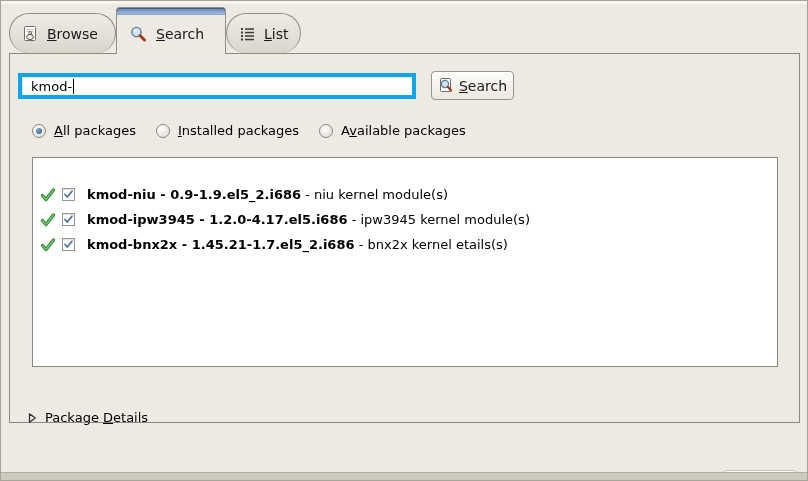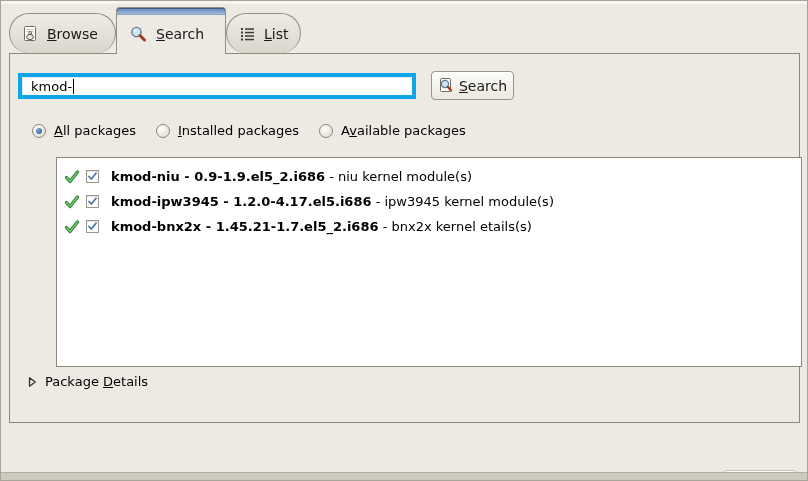--- a/index.html
+++ b/index.html
@@ -43,30 +43,30 @@
   
   .radio-row{position:absolute;left:22px;top:69px;display:flex;align-items:center;gap:20px;}
   .radio-group{display:flex;align-items:center;gap:8px;font-size:13px;color:#000;}
   .radio{width:14px;height:14px;border-radius:50%;border:1px solid #8c8678;box-sizing:border-box;
          background:radial-gradient(circle at 35% 30%,#ffffff,#dcd8ce);position:relative;}
   .radio.sel::after{content:"";position:absolute;left:3px;top:3px;width:6px;height:6px;border-radius:50%;
          background:radial-gradient(circle at 35% 30%,#7aa6d6,#2b598c);}
 
   
   .listbox{position:absolute;left:22px;top:103px;width:746px;height:210px;box-sizing:border-box;
-           background:#fff;border:1px solid #8e887f;padding-top:6px;margin-left:24px;}
+           background:#fff;border:1px solid #8e887f;padding-top:24px;}
   .pkg-row{display:flex;align-items:center;height:25px;padding-left:7px;font-size:13px;color:#000;}
   .pkg-row .gcheck{margin-right:6px;flex:0 0 auto;}
   .cbx{width:13px;height:13px;box-sizing:border-box;border:1px solid #9a958c;background:#fdfdfd;
        box-shadow:inset 0 1px 1px #dde4ea;margin-right:12px;display:flex;align-items:center;justify-content:center;flex:0 0 auto;}
   .pkg-name{font-weight:bold;white-space:pre;}
   .pkg-sum{white-space:pre;}
 
   
-  .expander{position:absolute;left:16px;top:320px;display:flex;align-items:center;gap:7px;
+  .expander{position:absolute;left:16px;top:356px;display:flex;align-items:center;gap:7px;
             font-size:13px;color:#000;}
 
   svg{display:block;}
 </style>
 </head>
 <body>
 
 <div class="window">
 
   <div class="tab inactive tab-browse">

